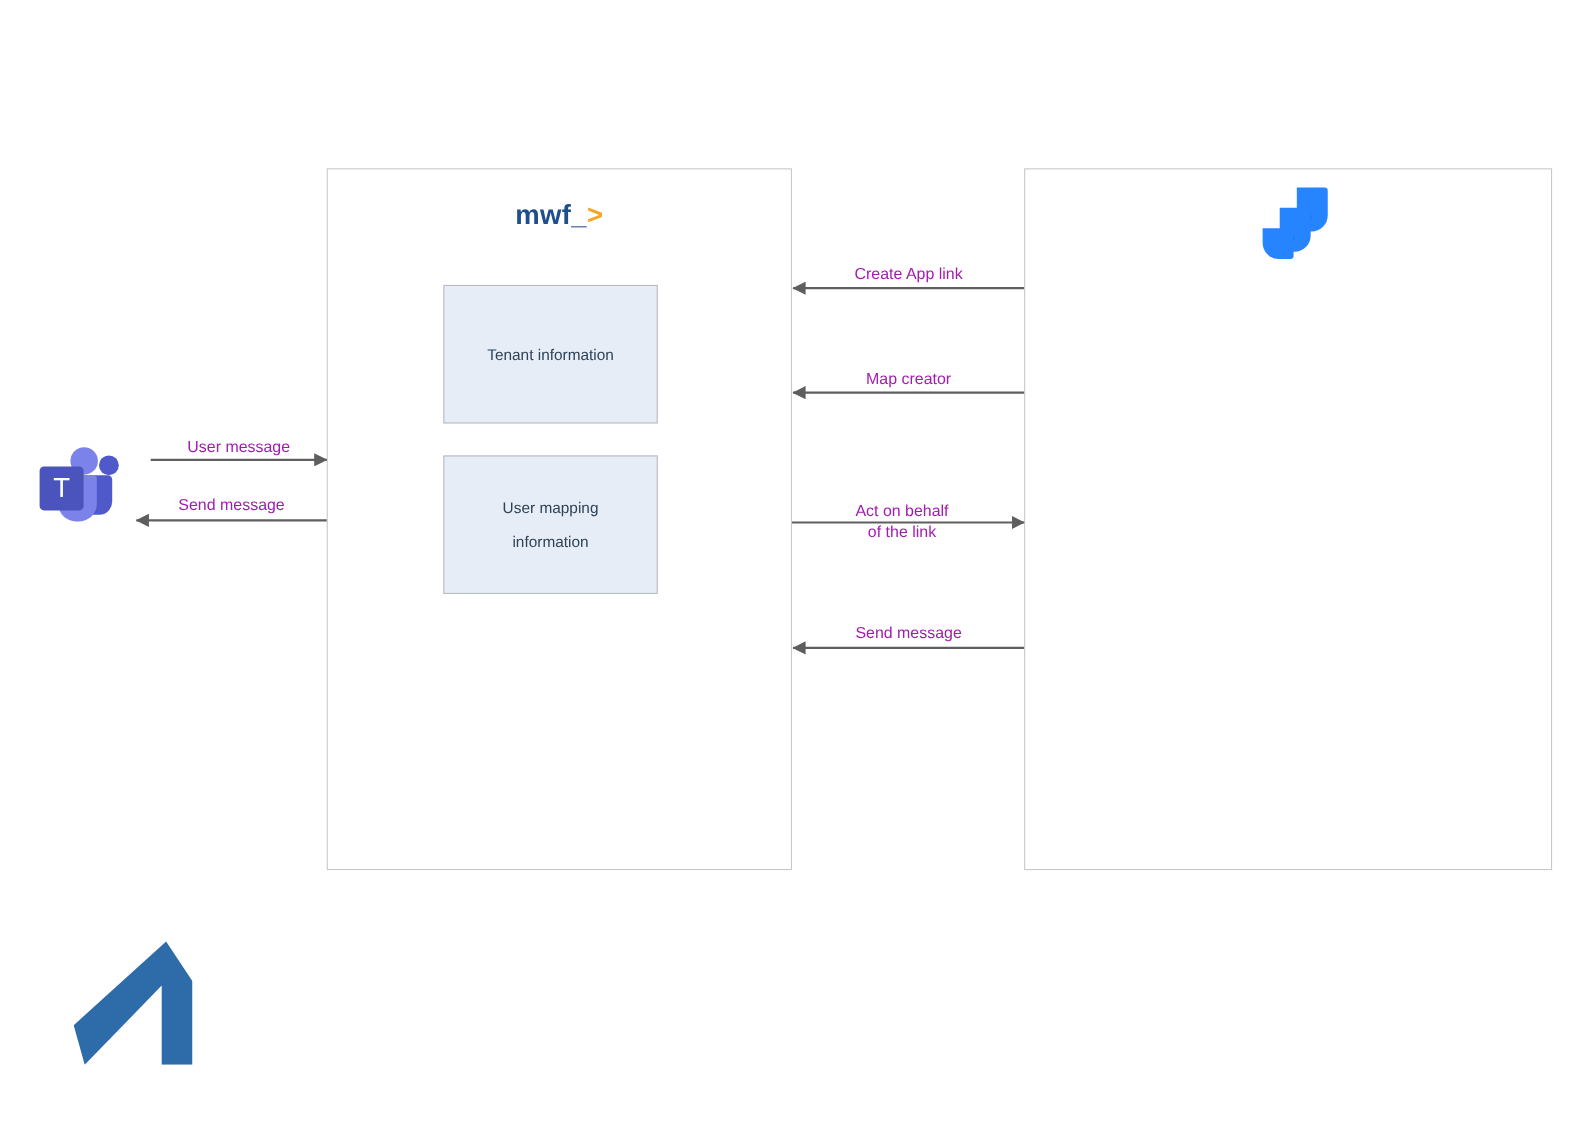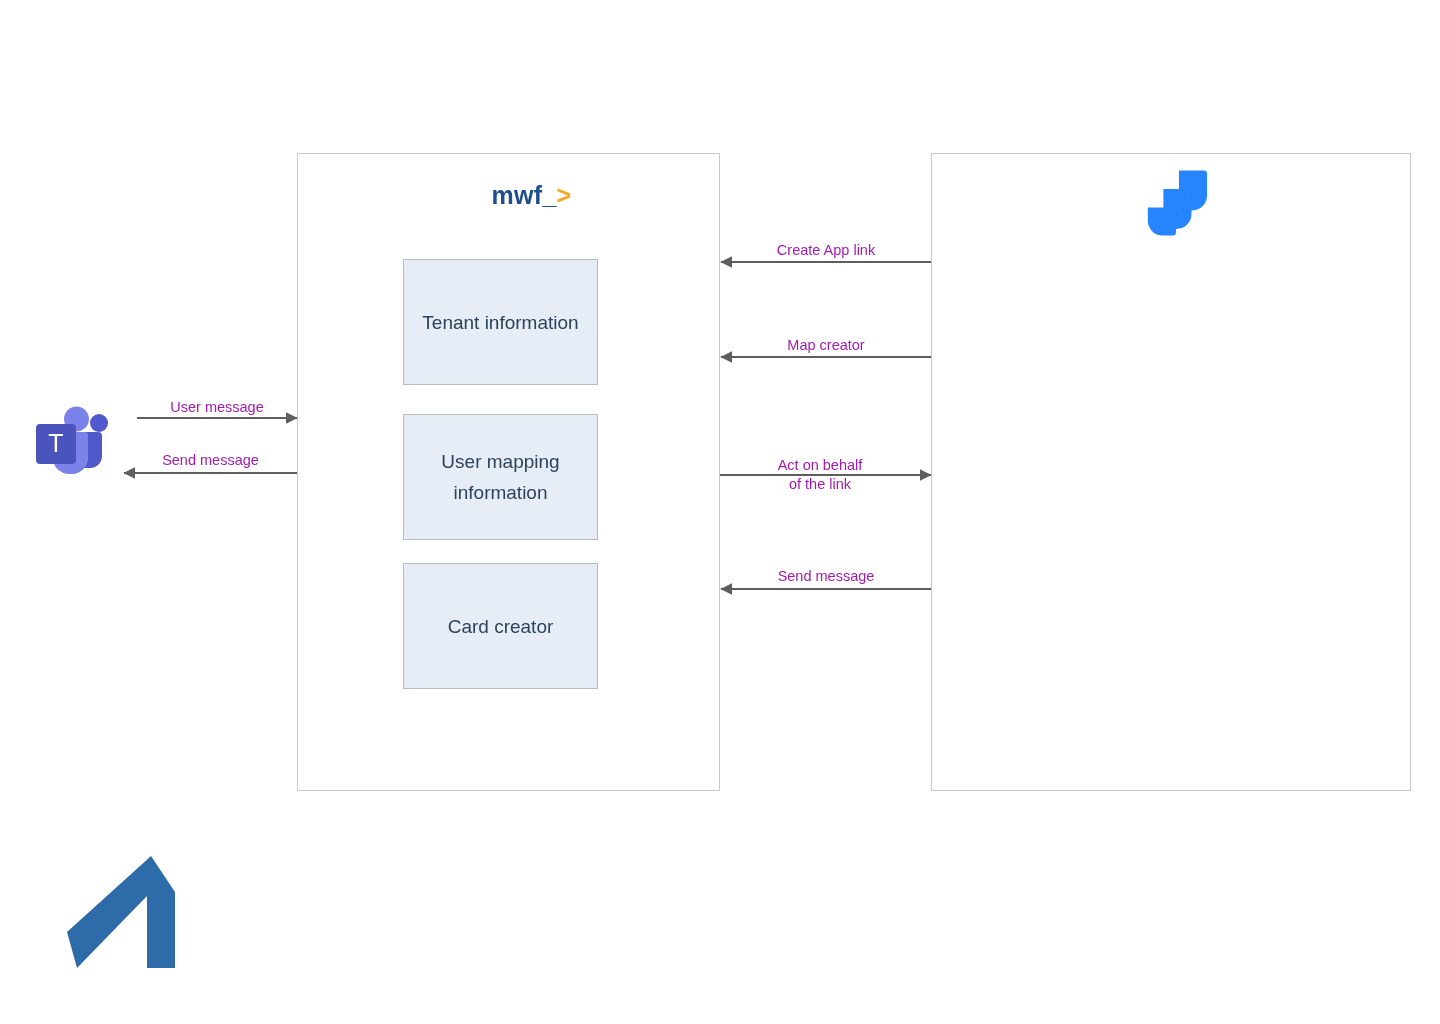--- a/index.html
+++ b/index.html
@@ -36,45 +36,45 @@
   
   .component-box {
     position: absolute;
     background: #e7edf6;
     border: 1px solid #b8bcc2;
     box-sizing: border-box;
     display: flex;
     flex-direction: column;
     align-items: center;
     justify-content: center;
-    font-size: 19px;
+    font-size: 14px;
     line-height: 31px;
     color: #2e4358;
     text-align: center;
   }
   .component-box .line { display: block; }
 
   #box-tenant   { left: 403px; top: 259px; width: 195px; height: 126px; }
   #box-usermap  { left: 403px; top: 414px; width: 195px; height: 126px; justify-content: center; }
   #box-card     { left: 403px; top: 563px; width: 195px; height: 126px; }
   #box-connector{ left: 1075px; top: 332px; width: 193px; height: 126px; }
 
   
   #mwf-logo {
     position: absolute;
     left: 297px;
     top: 181px;
     width: 423px;
     height: 30px;
     display: flex;
+    align-items: center;
     justify-content: center;
     font-size: 25px;
     font-weight: bold;
     letter-spacing: 0.3px;
-    padding-left: 23px;
   }
   #mwf-logo .mwf-word { color: #1f4e8c; }
   #mwf-logo .mwf-chevron { color: #f5a623; font-weight: bold; }
 
   
   #jira-logo {
     position: absolute;
     left: 1136px;
     top: 166px;
     width: 74px;
@@ -167,23 +167,20 @@
 
   <div class="component-box" id="box-tenant">
     <span class="line">Tenant information</span>
   </div>
 
   <div class="component-box" id="box-usermap">
     <span class="line">User mapping</span>
     <span class="line">information</span>
   </div>
 
-  <div class="component-box" id="box-card">
-    <span class="line">Card creator</span>
-  </div>
 
 
   <div id="corner-mark">
     <svg viewBox="0 0 120 120" width="120" height="120" aria-hidden="true">
       <path d="M96 8 L120 44 L120 120 L92 120 L92 48 L22 120 L12 84 Z" fill="#2d6ca8"></path>
     </svg>
   </div>
 
   <svg id="arrow-layer" viewBox="0 0 1440 1024">
     <defs>

